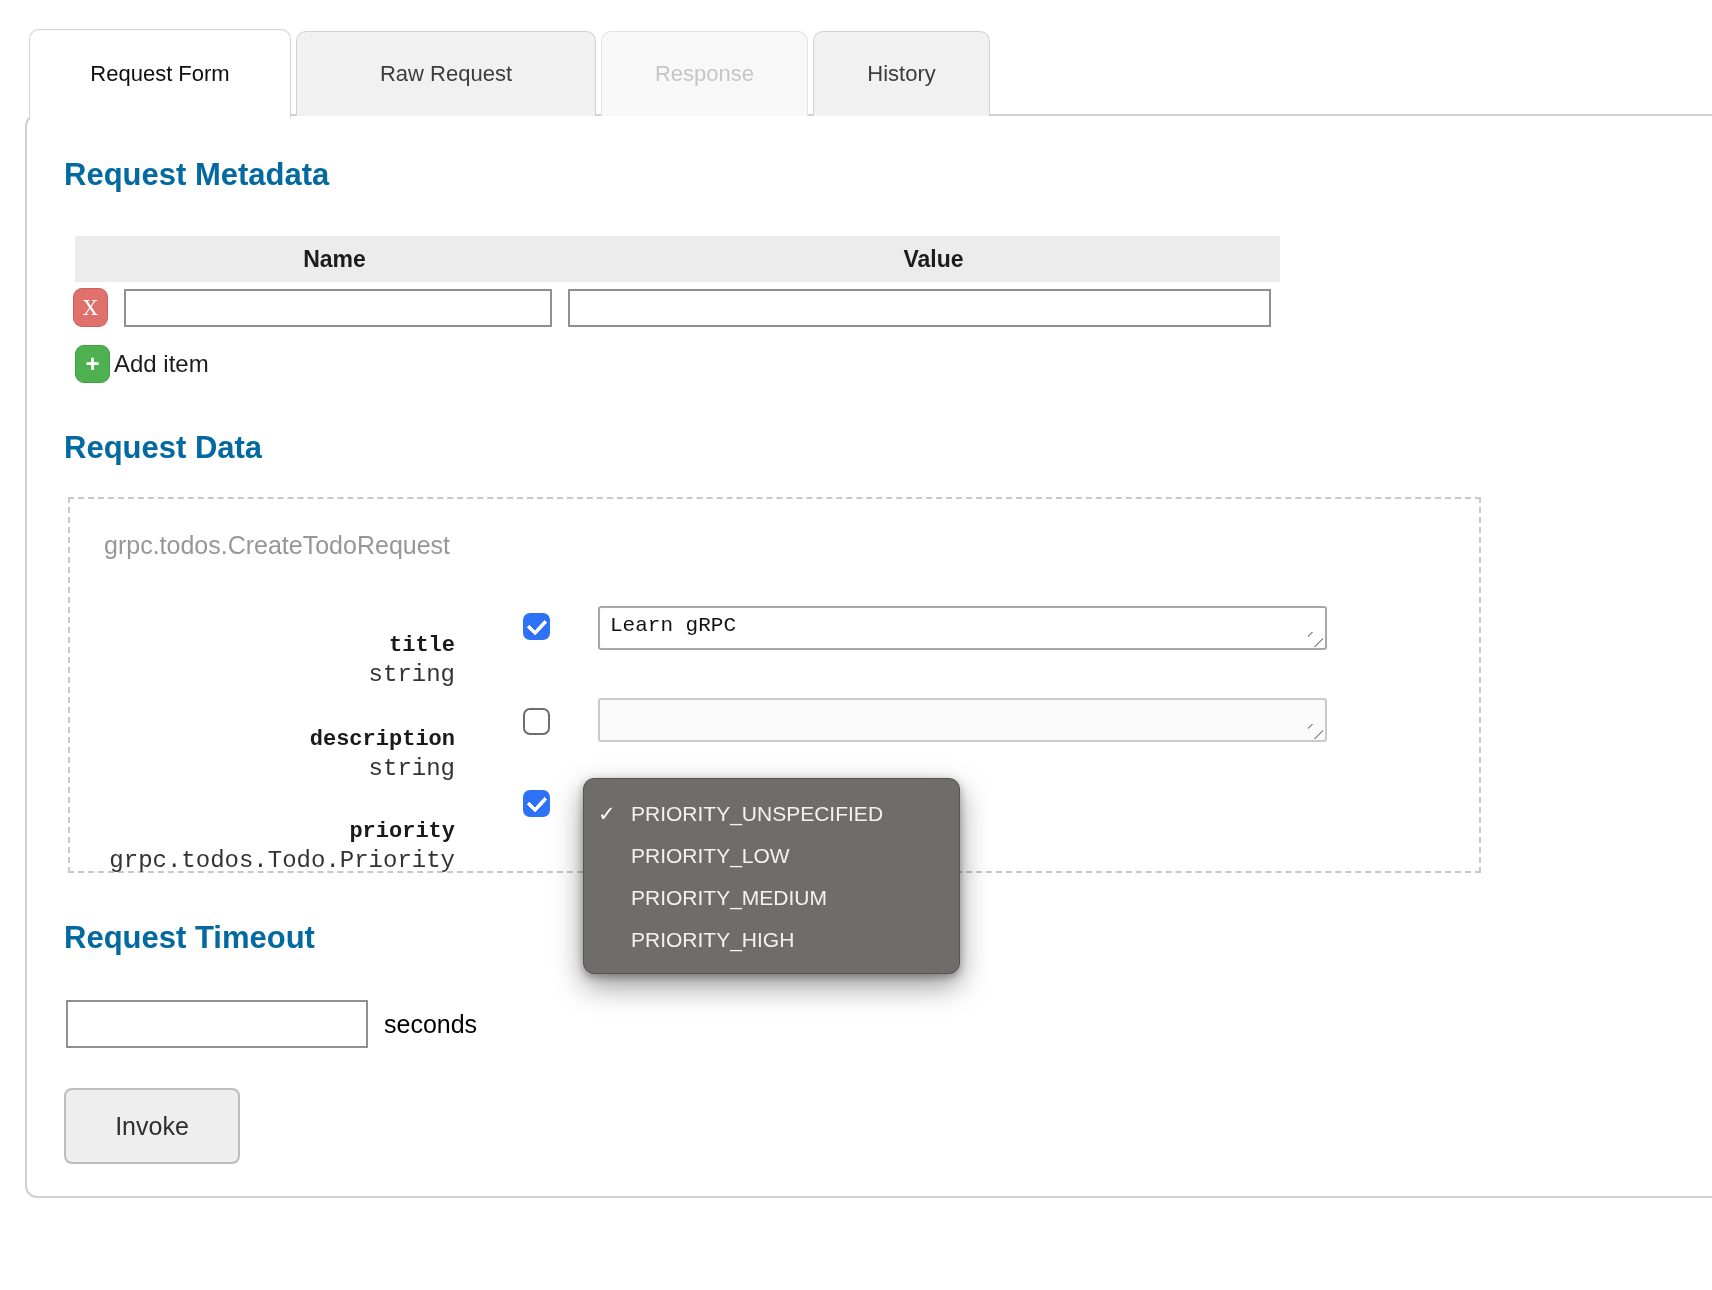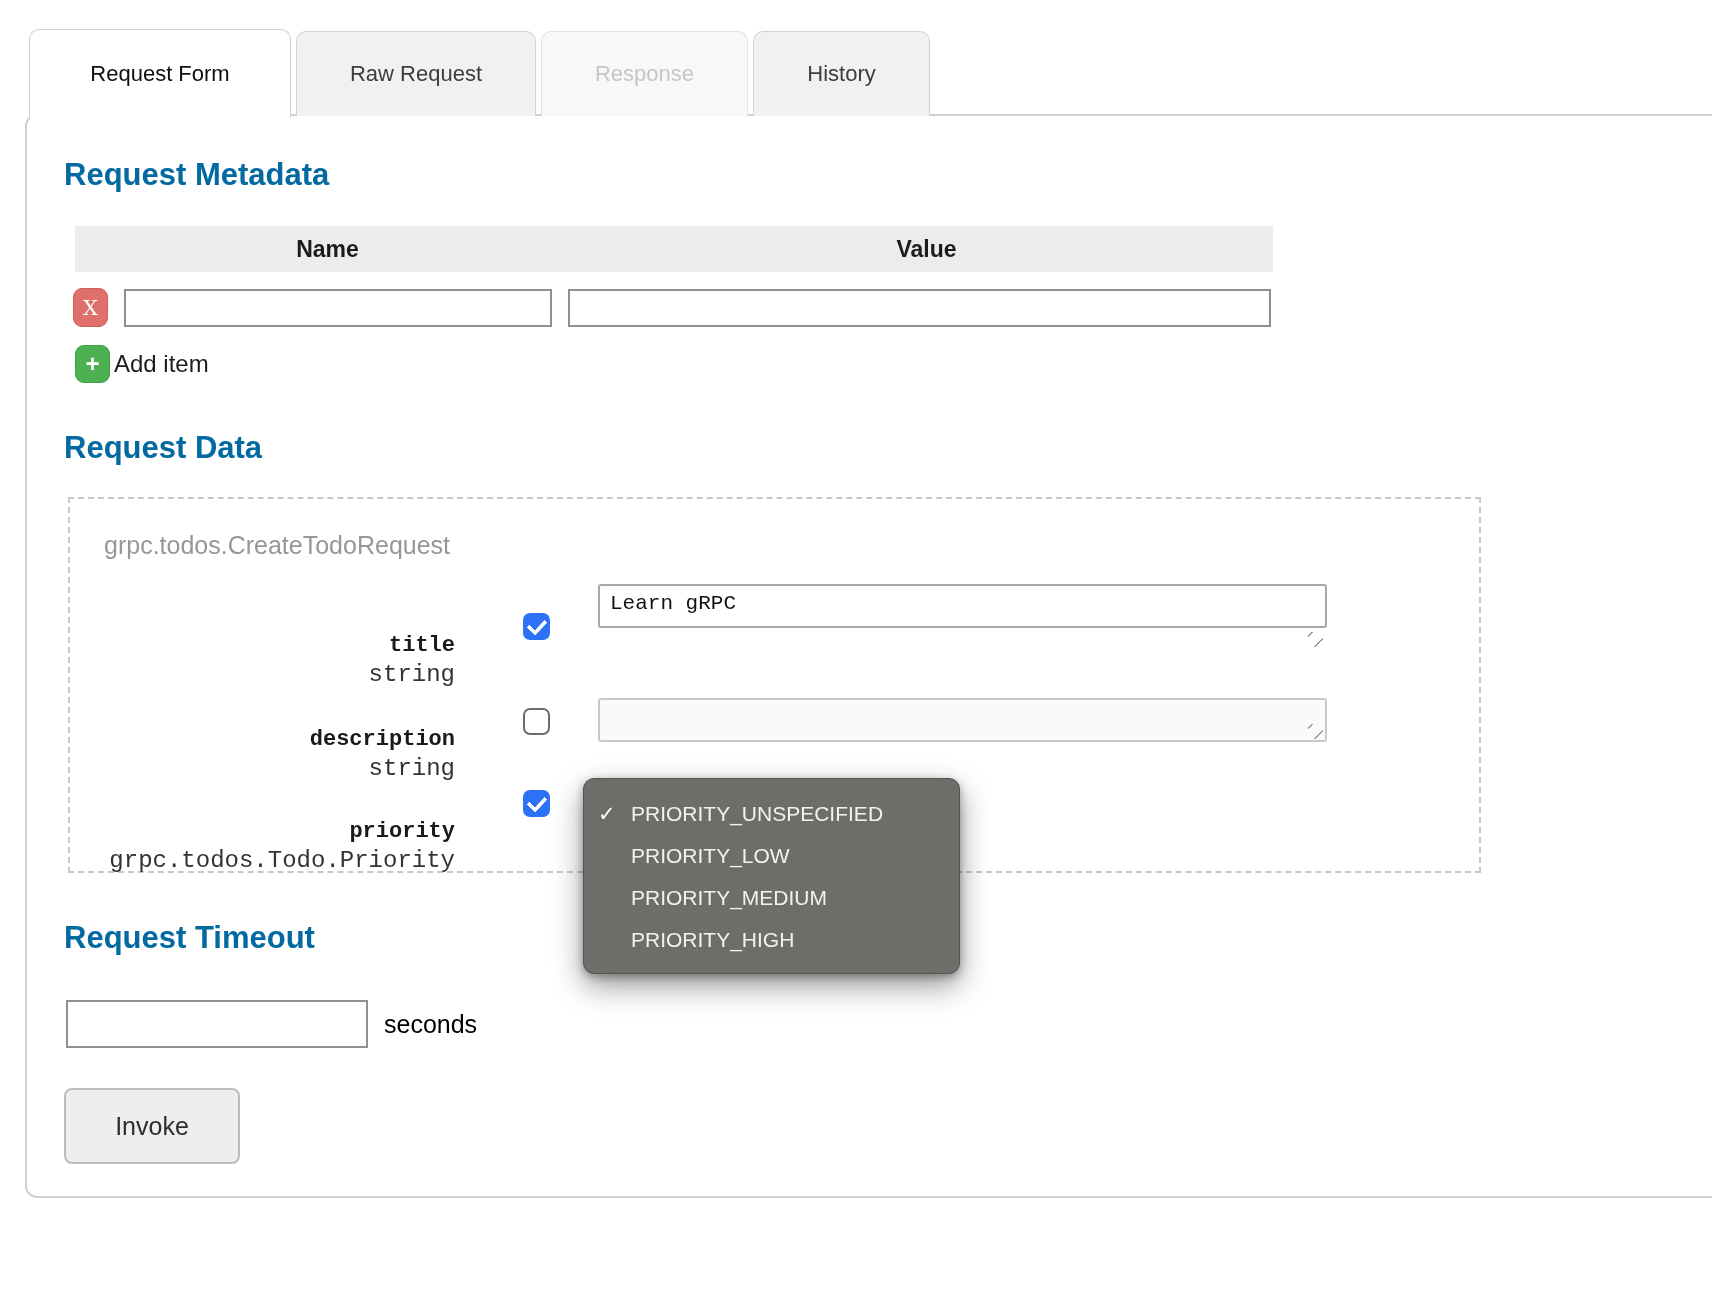--- a/index.html
+++ b/index.html
@@ -16,21 +16,21 @@
   }
   .tab.active{background:#ffffff;color:#0f0f0f;height:89px;z-index:6;}
   .tab.disabled{background:#f8f8f8;color:#c6c6c6;border-color:#e2e2e2;}
   
   .container{
     position:absolute;left:25px;top:114px;width:1760px;height:1084px;box-sizing:border-box;
     background:#ffffff;border:2px solid #d0d0d0;border-radius:12px;z-index:1;
   }
   .h{position:absolute;left:64px;font-size:31px;font-weight:bold;color:#0369a1;z-index:2;}
   
-  .meta-header{position:absolute;left:75px;top:226px;width:1198px;height:46px;background:#ececec;display:flex;z-index:2;}
+  .meta-header{position:absolute;left:75px;top:236px;width:1198px;height:46px;background:#ececec;display:flex;z-index:2;padding-left:7px;}
   .meta-header .col{display:flex;align-items:center;justify-content:center;font-weight:bold;font-size:23px;color:#1c1c1c;}
   .meta-header .col.name{width:505px;}
   .meta-header .col.value{width:693px;}
   .sq-btn{
     position:absolute;box-sizing:border-box;display:flex;align-items:center;justify-content:center;
     border-radius:9px;color:#ffffff;z-index:2;cursor:pointer;
   }
   .x-btn{left:73px;top:288px;width:35px;height:39px;background:#e0706c;border:1px solid #d05f5b;
          font-family:"DejaVu Serif",serif;font-size:21px;}
   .add-btn{left:75px;top:345px;width:35px;height:38px;background:#4db151;border:1px solid #3fa044;
@@ -62,21 +62,21 @@
   }
   .cb.unchecked{background:#ffffff;border:2.5px solid #6d6d6d;}
   .cb-title{left:523px;top:613px;}
   .cb-description{left:523px;top:708px;}
   .cb-priority{left:523px;top:790px;}
   .ta{
     position:absolute;left:598px;width:729px;height:44px;box-sizing:border-box;z-index:3;
     border:2px solid #a8a8a8;border-radius:3px;background:#ffffff;color:#111111;
     font-family:"Liberation Mono",monospace;font-size:21px;padding:6px 10px;resize:none;overflow:hidden;
   }
-  .ta-title{top:584px;}
+  .ta-title{top:606px;}
   .ta-description{top:698px;background:#fafafa;border-color:#c9c9c9;}
   .grip{
     position:absolute;width:15px;height:15px;z-index:4;
     background:repeating-linear-gradient(-45deg,transparent 0,transparent 5px,#9a9a9a 5px,#9a9a9a 7px,transparent 7px,transparent 12px);
   }
   .grip-title{left:1308px;top:632px;}
   .grip-description{left:1308px;top:724px;}
   
   .menu{
     position:absolute;left:583px;top:778px;width:377px;height:196px;box-sizing:border-box;
@@ -93,21 +93,21 @@
     position:absolute;left:64px;top:1088px;width:176px;height:76px;box-sizing:border-box;z-index:2;
     background:#eeeeee;border:2px solid #bdbdbd;border-radius:8px;
     display:flex;align-items:center;justify-content:center;font-size:25px;color:#2e2e2e;cursor:pointer;
   }
 </style>
 </head>
 <body>
 
 <div class="tabbar">
   <div class="tab active" style="width:262px">Request Form</div>
-  <div class="tab" style="width:240px">Raw Request</div>
+  <div class="tab" style="width:300px">Raw Request</div>
   <div class="tab disabled" style="width:207px">Response</div>
   <div class="tab" style="width:177px">History</div>
 </div>
 
 <div class="container"></div>
 
 <div class="h" style="top:157px">Request Metadata</div>
 
 <div class="meta-header">
   <div class="col name">Name</div>

